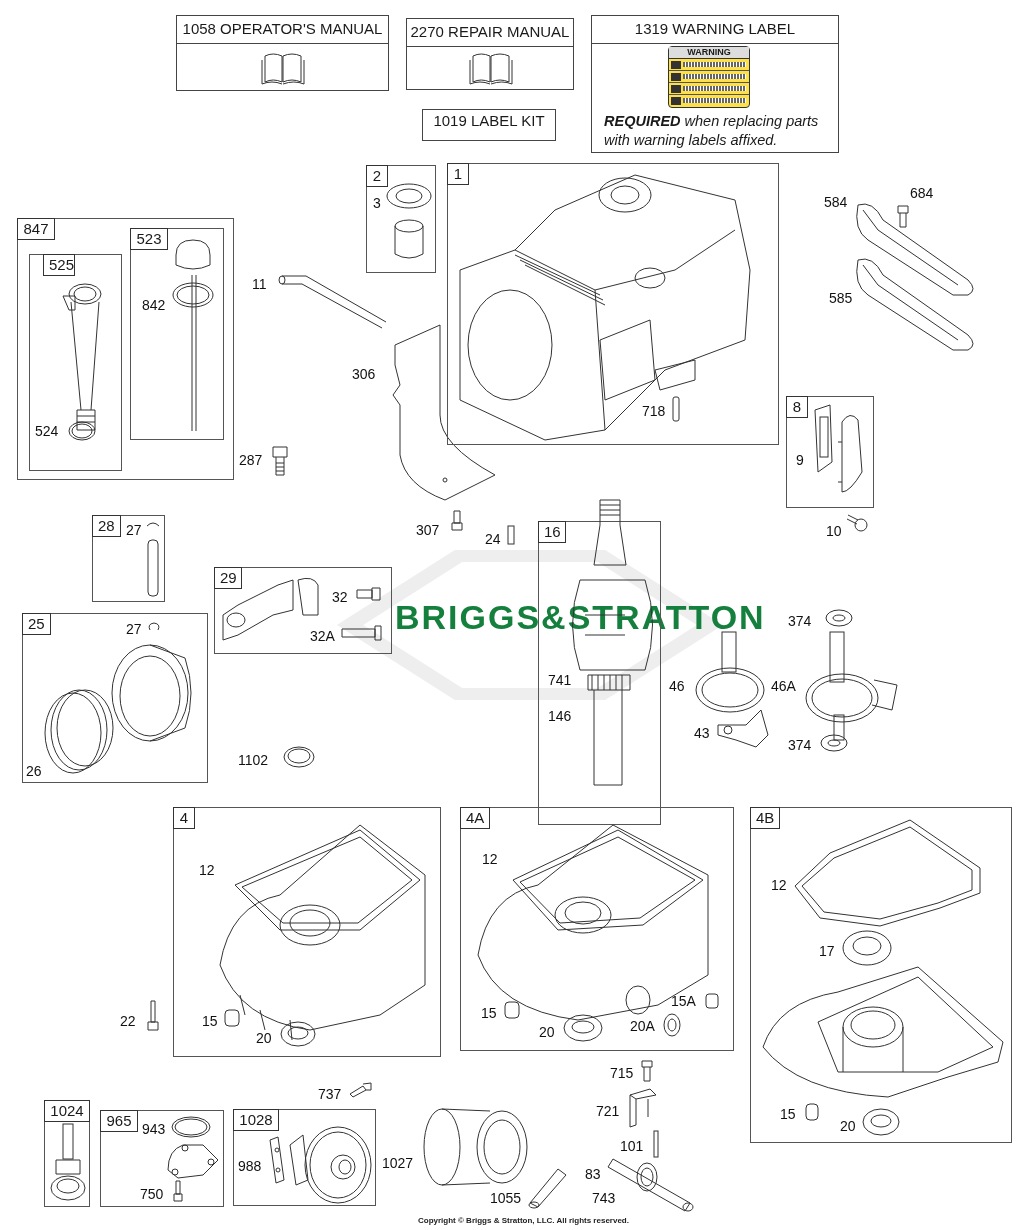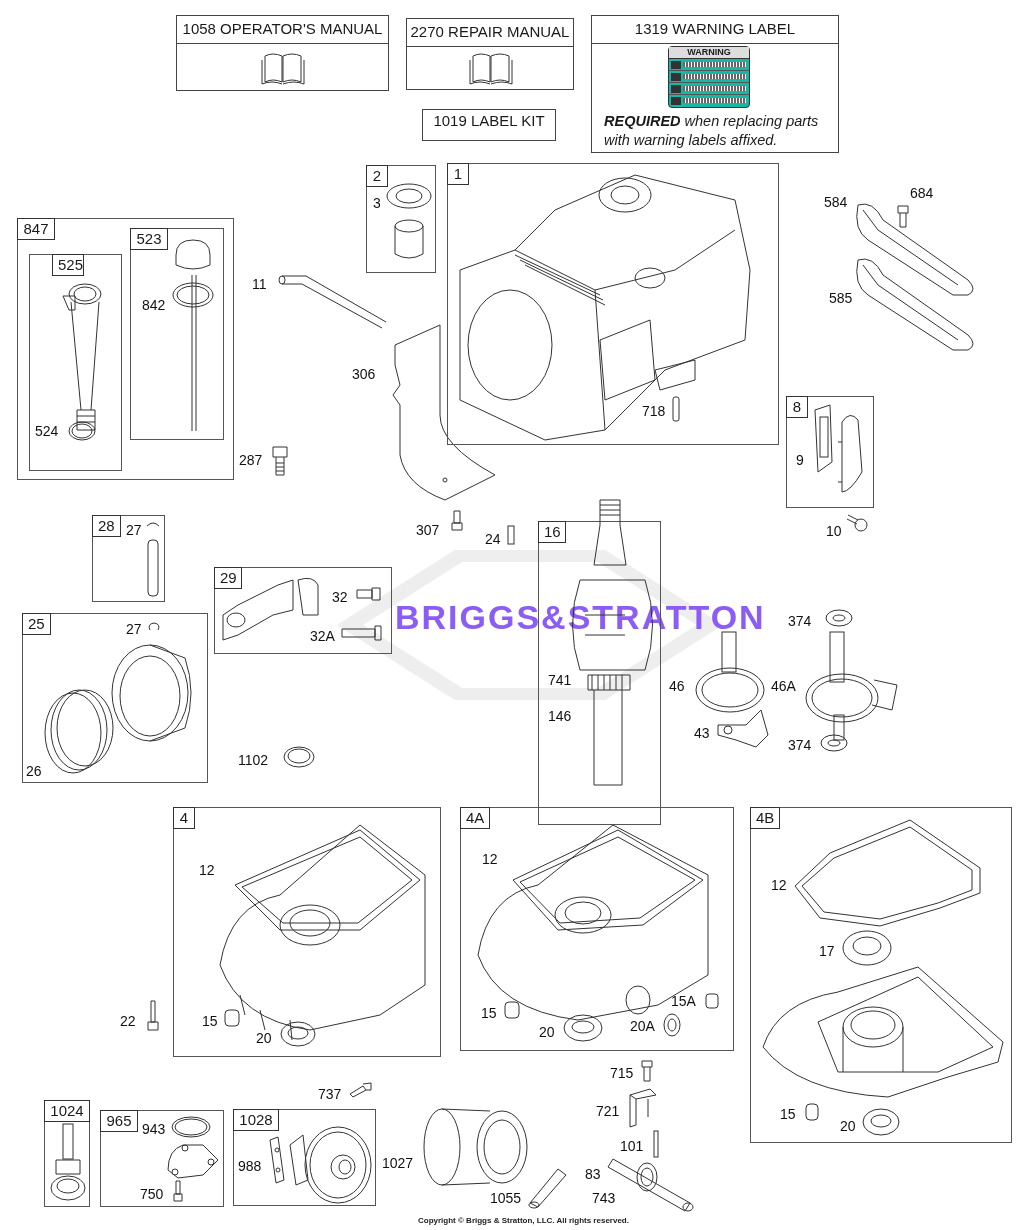--- a/index.html
+++ b/index.html
@@ -6,29 +6,29 @@
   body { width:1025px; height:1230px; position:relative; overflow:hidden;
          font-family:"Liberation Sans", sans-serif; color:#1a1a1a; }
   .box { position:absolute; border:1px solid #555; background:transparent; box-sizing:border-box; }
   .tag { position:absolute; left:-1px; top:-1px; border:1px solid #333; background:#fff;
          font-size:15px; line-height:20px; padding:0 5px; box-sizing:border-box; min-width:22px; text-align:center; }
   .lbl { position:absolute; font-size:14px; line-height:16px; white-space:nowrap; color:#111; }
   .hdr-box { position:absolute; border:1px solid #444; box-sizing:border-box; background:#fff; }
   .hdr-title { border-bottom:1px solid #444; font-size:15px; text-align:center; line-height:26px; height:28px; box-sizing:border-box; }
   svg.part { position:absolute; overflow:visible; }
   svg.part * { fill:none; stroke:#333; stroke-width:1; }
-  .warn-card { position:absolute; left:76px; top:30px; width:80px; height:60px; border:1px solid #333; border-radius:4px; background:#14b8a6; }
+  .warn-card { position:absolute; left:76px; top:30px; width:80px; height:60px; border:1px solid #333; border-radius:4px; background:#fde047; }
   .warn-head { font-size:9px; font-weight:bold; text-align:center; background:#ddd; border-bottom:1px solid #333; line-height:11px; }
   .warn-row { height:11px; border-bottom:1px solid #555; display:flex; align-items:center; }
   .warn-row .ic { width:10px; height:8px; background:#333; margin:0 2px; }
   .warn-row .tx { flex:1; height:5px; background:repeating-linear-gradient(90deg,#666 0 2px,#fff 2px 3px); margin-right:3px; }
   .req { position:absolute; left:12px; top:96px; font-size:14.5px; line-height:19px; font-style:italic; }
   .req b { font-style:italic; }
   .watermark { position:absolute; left:330px; top:550px; width:400px; height:150px; pointer-events:none; }
-  .watermark-text { position:absolute; left:395px; top:598px; font-size:34px; font-weight:bold; letter-spacing:2px; color:#8b5cf6; }
+  .watermark-text { position:absolute; left:395px; top:598px; font-size:34px; font-weight:bold; letter-spacing:2px; color:#15803d; }
   .copyright { position:absolute; left:418px; top:1216px; font-size:8px; font-weight:bold; color:#222; }
 </style>
 </head>
 <body>
 
 <svg class="watermark" viewBox="0 0 400 150">
   <polygon points="20,75 130,5 270,5 380,75 270,145 130,145" style="fill:none;stroke:#eeeeee;stroke-width:14"></polygon>
 </svg>
 <div class="watermark-text">BRIGGS&amp;STRATTON</div>
 
@@ -75,21 +75,21 @@
   </div>
 </div>
 <div class="hdr-box" style="left:422px;top:109px;width:134px;height:32px;font-size:15px;text-align:center;line-height:22px;">
   <span>1019 LABEL KIT</span>
 </div>
 
 <div class="box" style="left:17px;top:218px;width:217px;height:262px;">
   <div class="tag" style="width:38px">847</div>
 </div>
 <div class="box" style="left:29px;top:254px;width:93px;height:217px;">
-  <div class="tag" style="left:22px;width:32px">525</div>
+  <div class="tag" style="left:13px;width:32px">525</div>
 </div>
 <svg class="part" style="left:55px;top:280px;" width="60" height="160" viewBox="0 0 60 160">
   <ellipse cx="30" cy="14" rx="16" ry="10"></ellipse>
     <ellipse cx="30" cy="14" rx="11" ry="7"></ellipse>
   <path d="M8 16 L20 16 L20 30 L14 30 Z"></path>
   <path d="M16 22 L26 130 M44 22 L36 130"></path>
   <path d="M22 130 L40 130 L40 150 L22 150 Z"></path>
   <path d="M22 136 H40 M22 142 H40"></path>
 </svg>
 <div class="lbl" style="left:35px;top:423px;">524</div>

